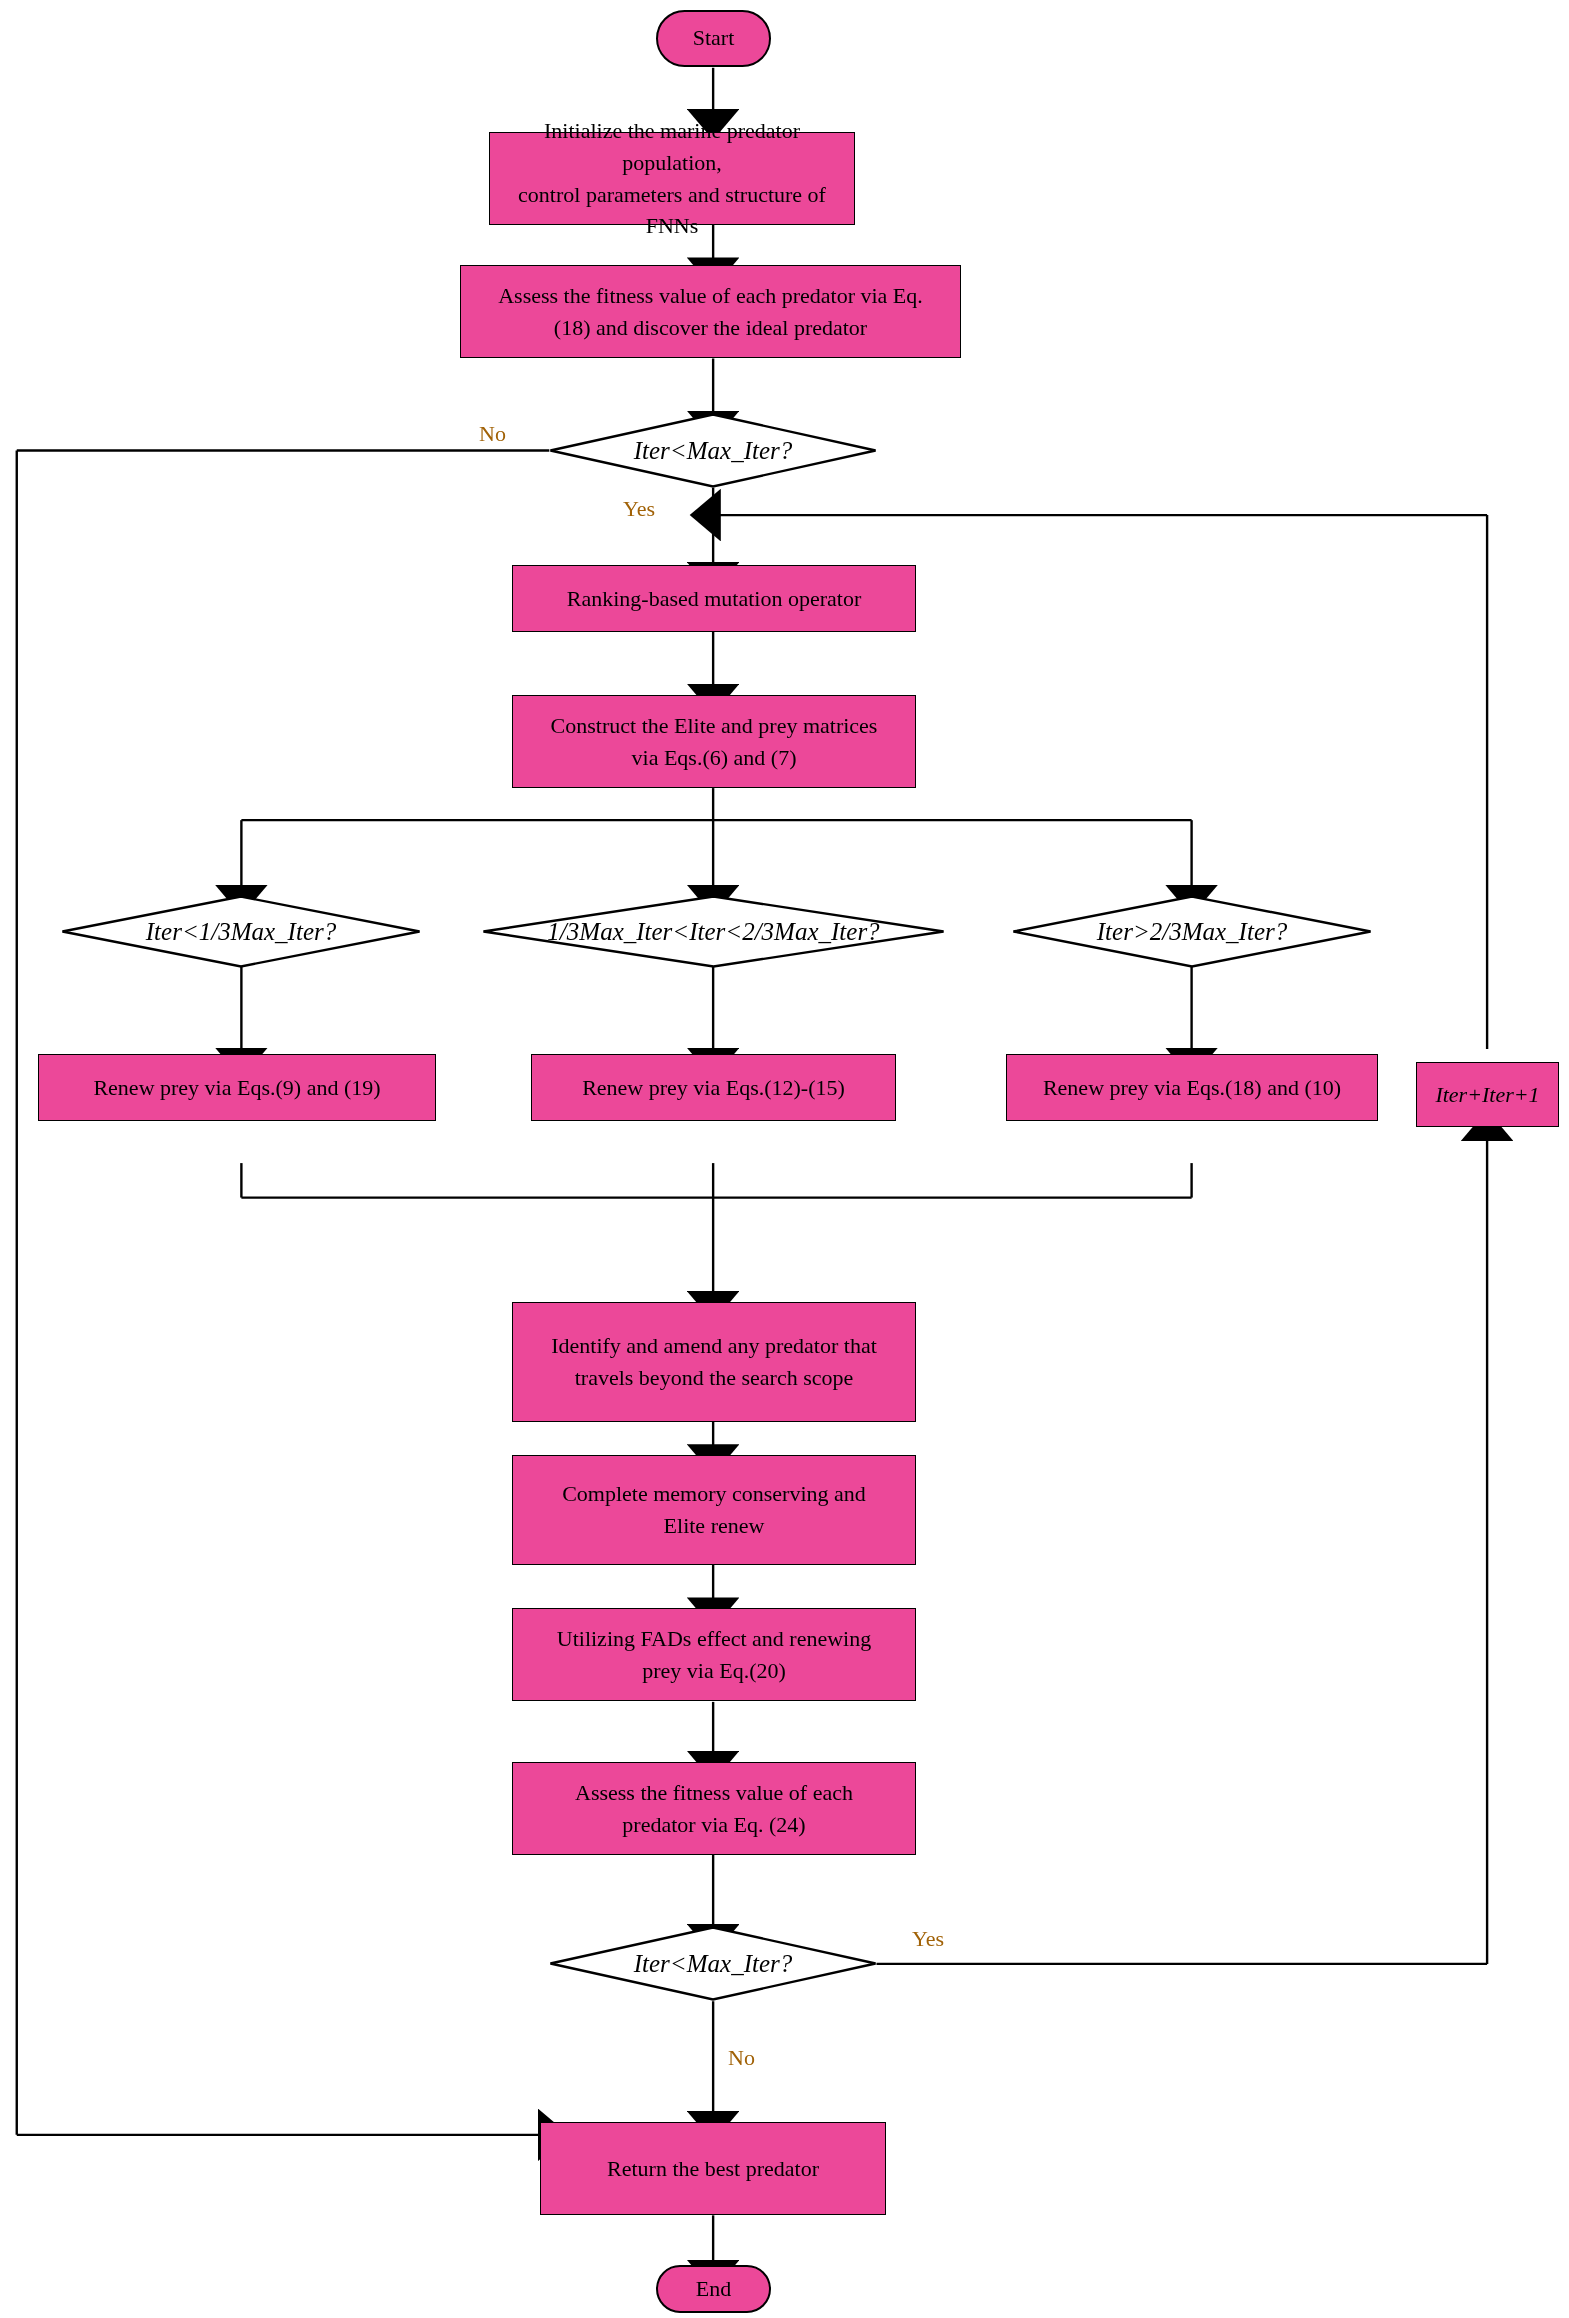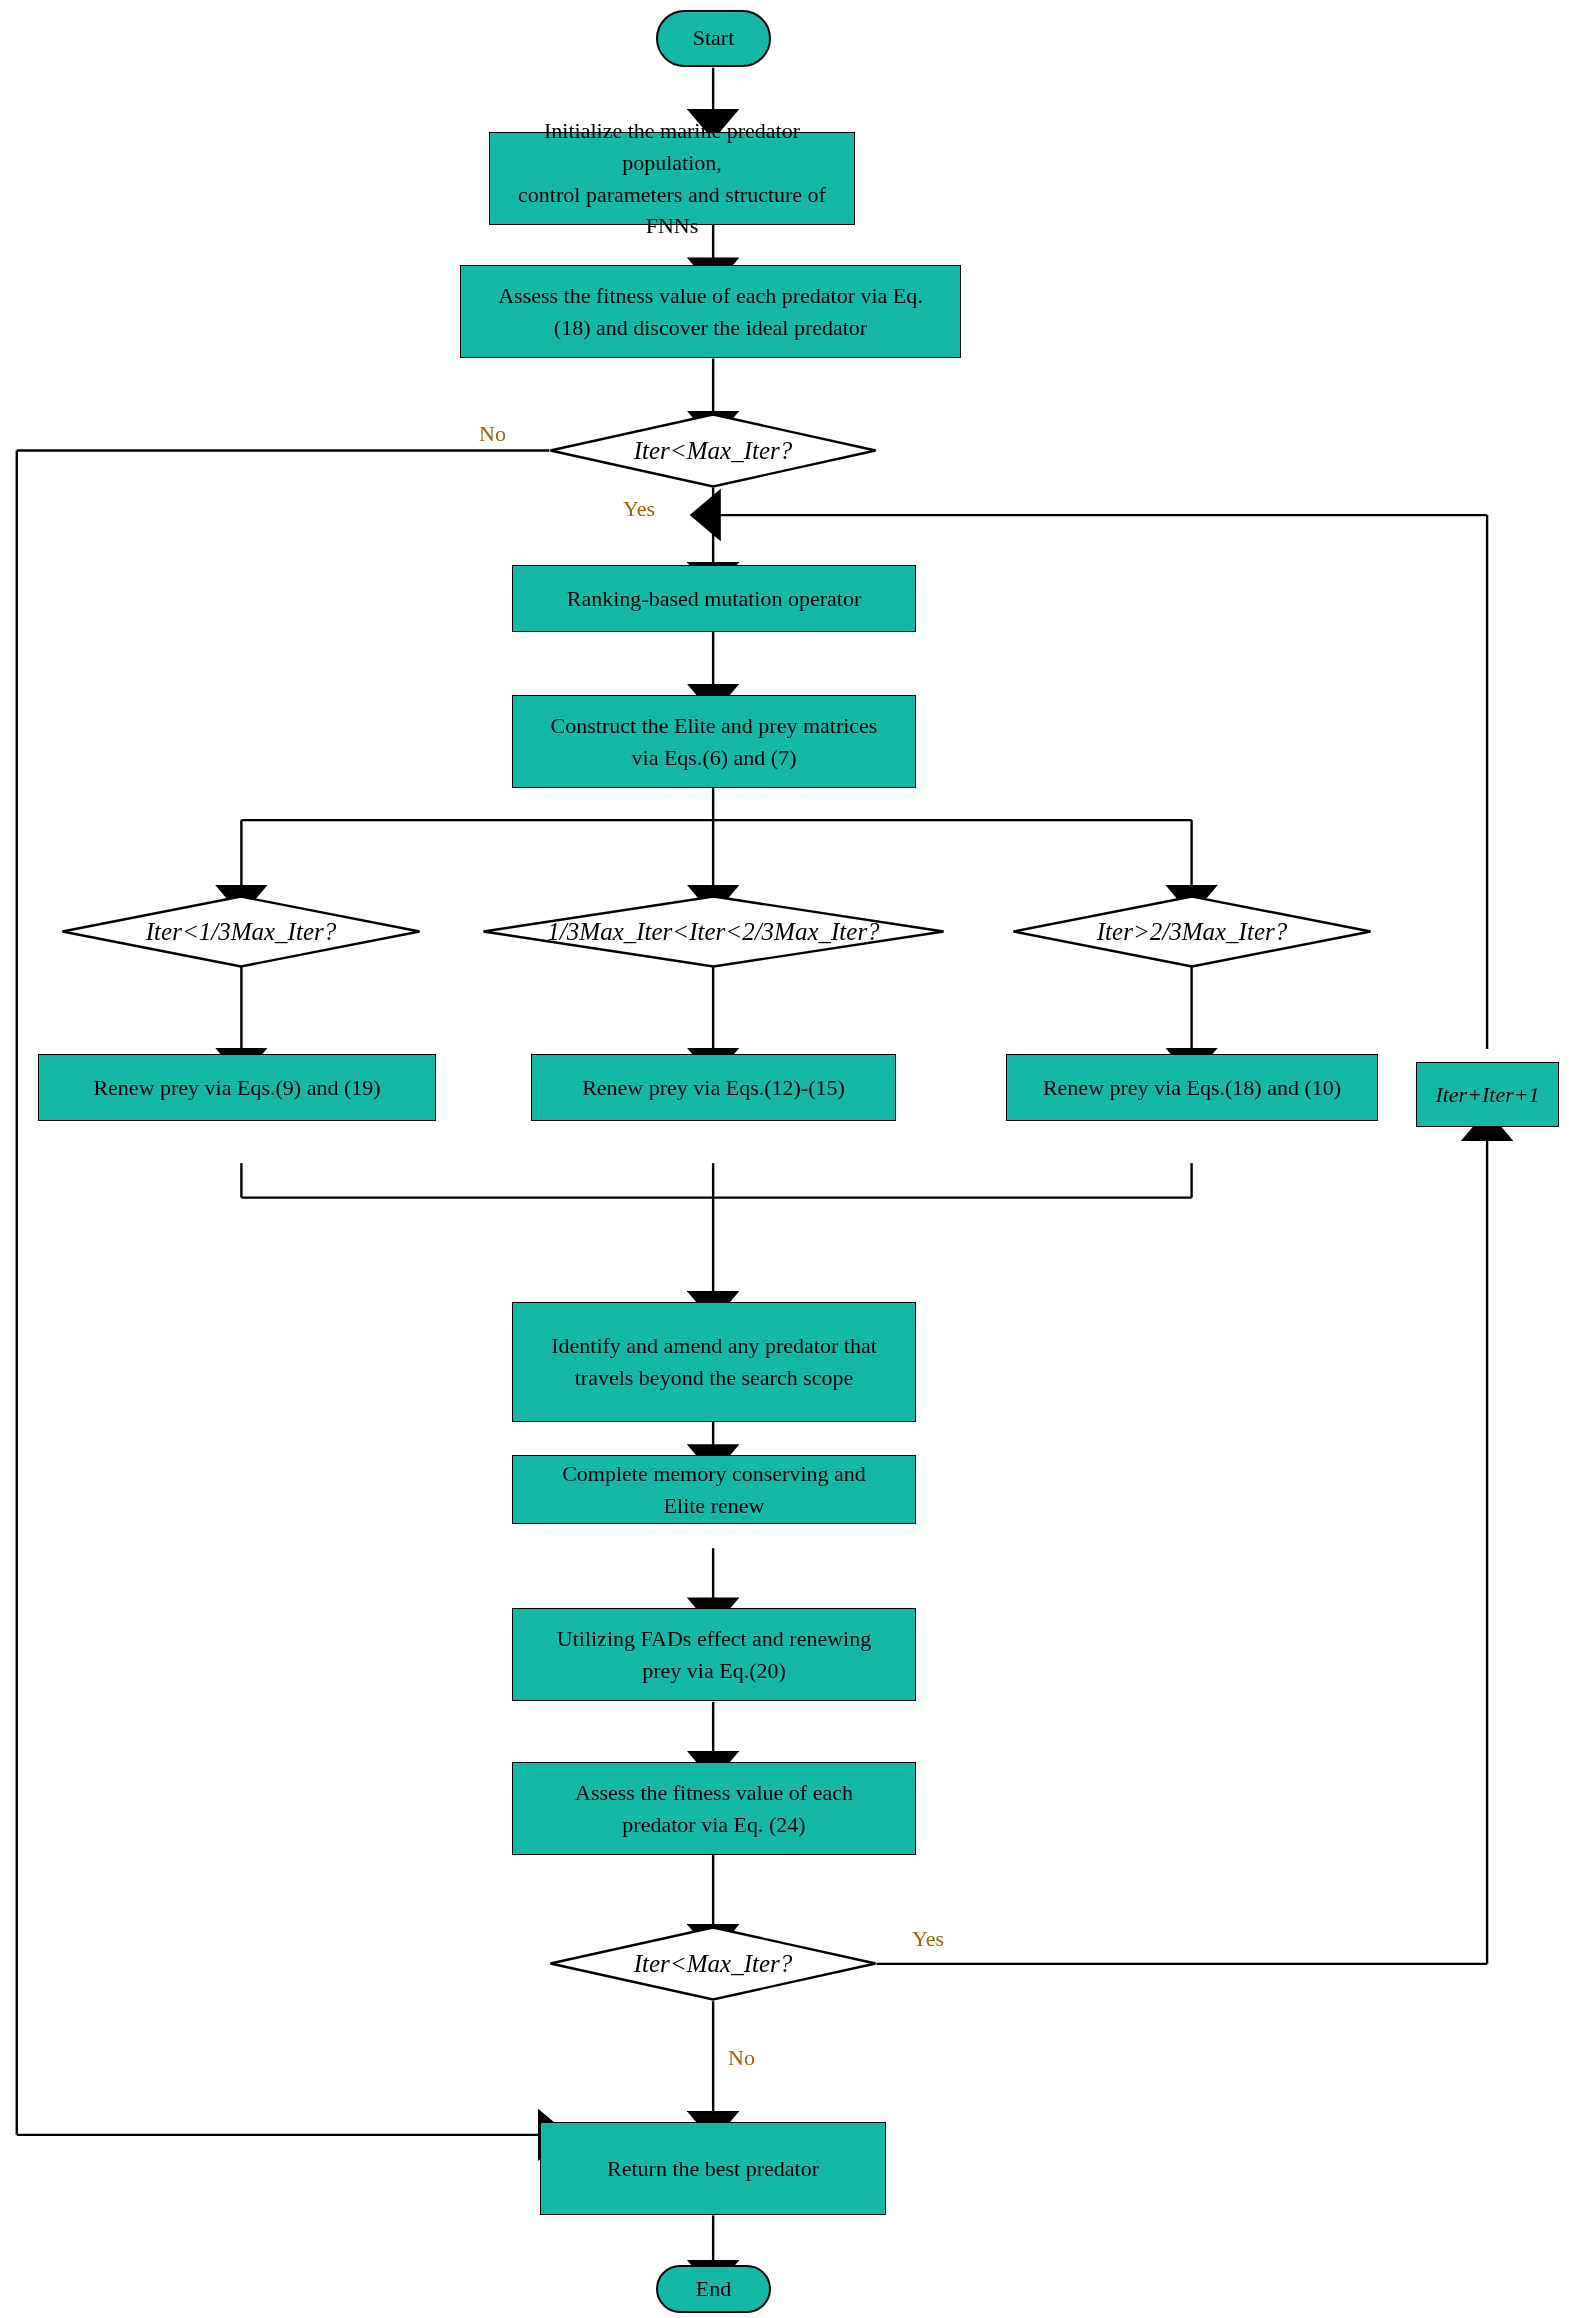--- a/index.html
+++ b/index.html
@@ -13,21 +13,21 @@
   }
   #edges{position:absolute;left:0;top:0;width:1569px;height:2319px;}
   .node{
     position:absolute;
     box-sizing:border-box;
     display:flex;
     align-items:center;
     justify-content:center;
     text-align:center;
     color:#000000;
-    background:#14b8a6;
+    background:#ec4899;
     line-height:1.45;
   }
   .proc{
     border:1.9px solid #000000;
     font-size:22px;
     padding:2.9px 6.7px;
   }
   .term{
     border:2.4px solid #000000;
     border-radius:29px;
@@ -191,21 +191,21 @@
 
   <div class="node proc" style="left:1416px; top:1062px; width:143px; height:65px;">
     <span class="italic nowrap">Iter+Iter+1</span>
   </div>
 
   <div class="node proc" style="left:512px; top:1302px; width:404px; height:120px; flex-direction:column;">
     <span>Identify and amend any predator that</span>
     <span>travels beyond the search scope</span>
   </div>
 
-  <div class="node proc" style="left:512px; top:1455px; width:404px; height:69px; flex-direction:column;">
+  <div class="node proc" style="left:512px; top:1455px; width:404px; height:110px; flex-direction:column;">
     <span>Complete memory conserving and</span>
     <span>Elite renew</span>
   </div>
 
   <div class="node proc" style="left:512px; top:1608px; width:404px; height:93px; flex-direction:column;">
     <span>Utilizing FADs effect and renewing</span>
     <span>prey via Eq.(20)</span>
   </div>
 
   <div class="node proc" style="left:512px; top:1762px; width:404px; height:93px; flex-direction:column;">

